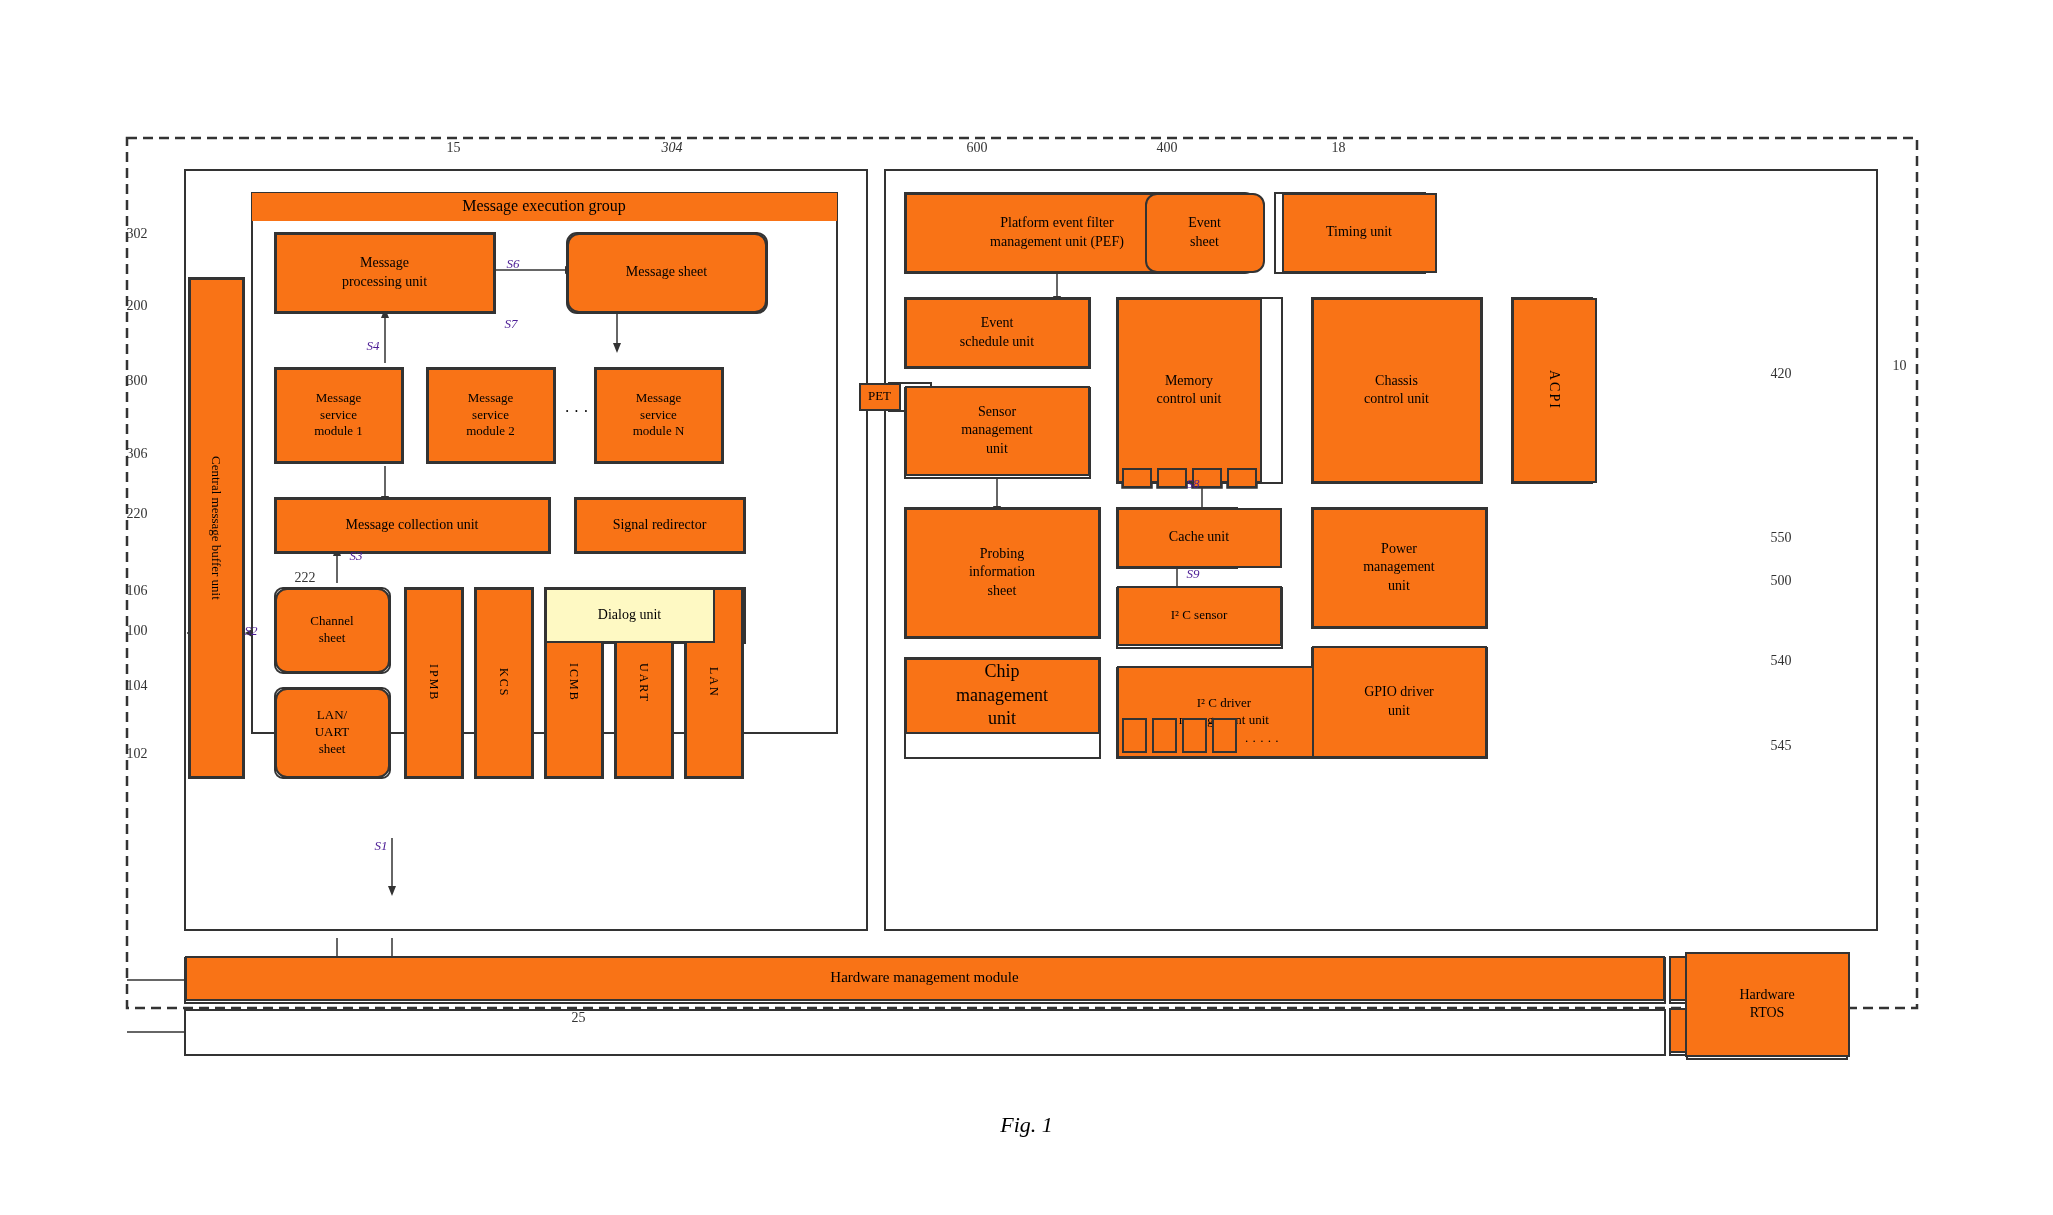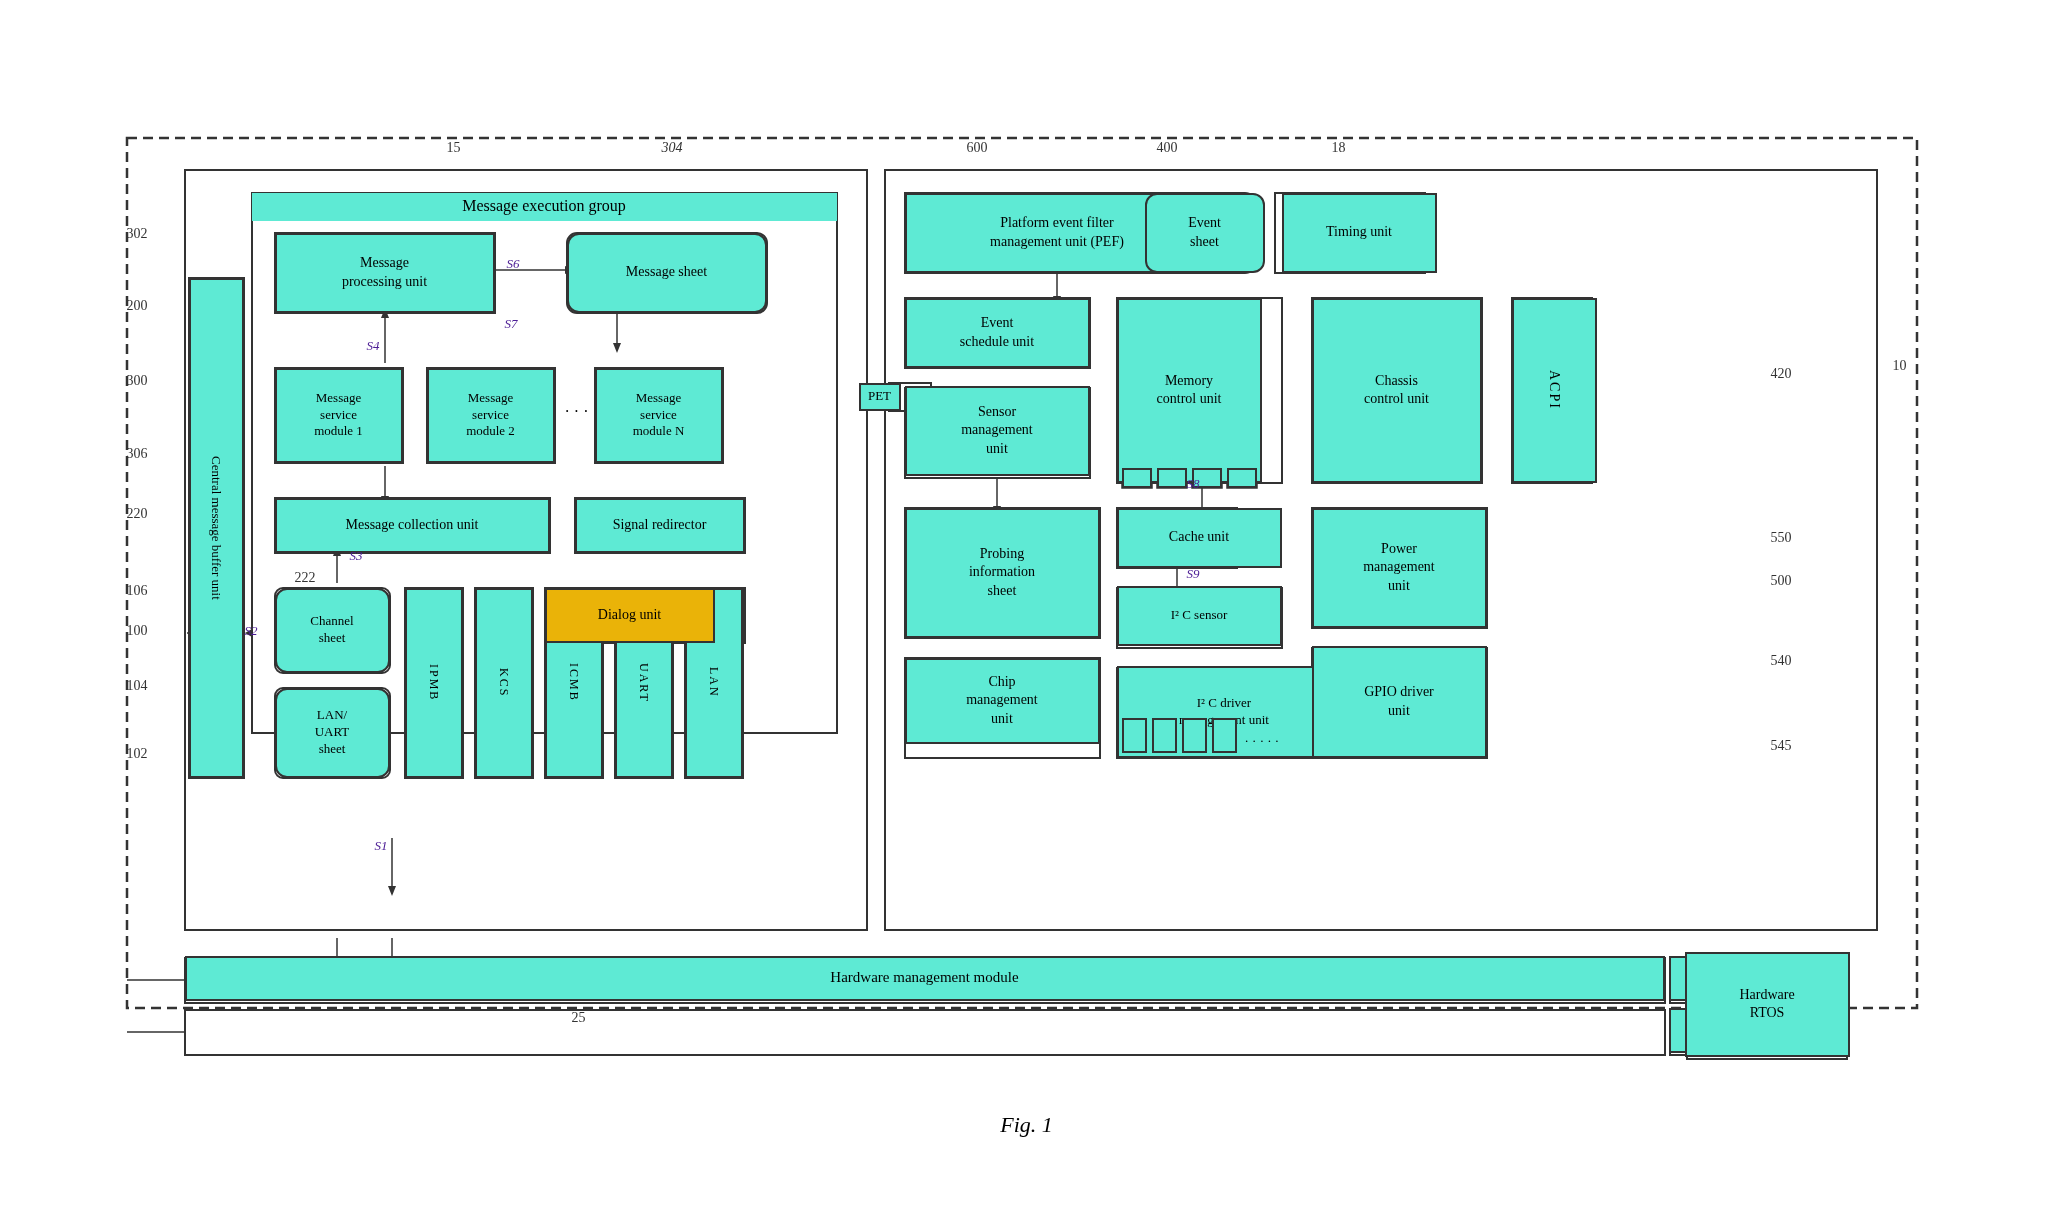--- a/index.html
+++ b/index.html
@@ -24,21 +24,21 @@
     }
     .diagram-container {
       position: relative;
       width: 1860px;
       height: 1060px;
     }
     
     .box {
       position: absolute;
       border: 2px solid #333;
-      background: #5eead4;
+      background: #f97316;
       display: flex;
       align-items: center;
       justify-content: center;
       text-align: center;
       font-size: 15px;
       line-height: 1.3;
       padding: 4px;
     }
     .box-rounded {
       border-radius: 12px;
@@ -278,21 +278,21 @@
     <div class="box" style="top:510px; left:308px; width:58px; height:190px; font-size:12px; writing-mode:vertical-rl; text-orientation:mixed; letter-spacing:2px;">IPMB</div>
 
     <div class="box" style="top:510px; left:378px; width:58px; height:190px; font-size:12px; writing-mode:vertical-rl; text-orientation:mixed; letter-spacing:2px;">KCS</div>
 
     <div class="box" style="top:510px; left:448px; width:58px; height:190px; font-size:12px; writing-mode:vertical-rl; text-orientation:mixed; letter-spacing:2px;">ICMB</div>
 
     <div class="box" style="top:510px; left:518px; width:58px; height:190px; font-size:12px; writing-mode:vertical-rl; text-orientation:mixed; letter-spacing:2px;">UART</div>
 
     <div class="box" style="top:510px; left:588px; width:58px; height:190px; font-size:12px; writing-mode:vertical-rl; text-orientation:mixed; letter-spacing:2px;">LAN</div>
 
-    <div class="box" style="top:510px; left:448px; width:170px; height:55px; background:#eab308; font-size:14px; z-index:2;">Dialog unit</div>
+    <div class="box" style="top:510px; left:448px; width:170px; height:55px; background:#fef9c3; font-size:14px; z-index:2;">Dialog unit</div>
 
     <div class="box" style="top:200px; left:92px; width:55px; height:500px; font-size:13px; writing-mode:vertical-rl; text-orientation:mixed; text-align:center;">Central message buffer unit</div>
 
     <span class="signal-label" style="top:545px; left:148px;">S2</span>
 
     <span class="signal-label" style="top:760px; left:278px;">S1</span>
 
     <div class="box" style="top:115px; left:808px; width:305px; height:80px; font-size:14px;">Platform event filter<br>management unit (PEF)</div>
 
     <div class="box box-rounded" style="top:115px; left:1048px; width:120px; height:80px; font-size:14px;">Event<br>sheet</div>
@@ -317,21 +317,21 @@
     <div class="box" style="top:220px; left:1415px; width:85px; height:185px; font-size:14px; writing-mode:vertical-rl; text-orientation:mixed; letter-spacing:2px;">ACPI</div>
 
     <span class="signal-label" style="top:398px; left:1090px;">S8</span>
 
     <div class="box" style="top:430px; left:808px; width:195px; height:130px; font-size:14px;">Probing<br>information<br>sheet</div>
 
     <div class="box" style="top:430px; left:1020px; width:165px; height:60px; font-size:14px;">Cache unit</div>
 
     <span class="signal-label" style="top:488px; left:1090px;">S9</span>
 
-    <div class="box" style="top:580px; left:808px; width:195px; height:86px; font-size:14px;">Chip<br>management<br>unit</div>
+    <div class="box" style="top:580px; left:808px; width:195px; height:76px; font-size:18px;">Chip<br>management<br>unit</div>
 
     <div class="box" style="top:508px; left:1020px; width:165px; height:60px; font-size:13px;">I² C sensor</div>
 
     <div class="box" style="top:588px; left:1020px; width:215px; height:92px; font-size:13px;">I² C driver<br>management unit</div>
 
     <div class="box" style="top:640px; left:1025px; width:25px; height:35px;"></div>
     <div class="box" style="top:640px; left:1055px; width:25px; height:35px;"></div>
     <div class="box" style="top:640px; left:1085px; width:25px; height:35px;"></div>
     <div class="box" style="top:640px; left:1115px; width:25px; height:35px;"></div>
 

